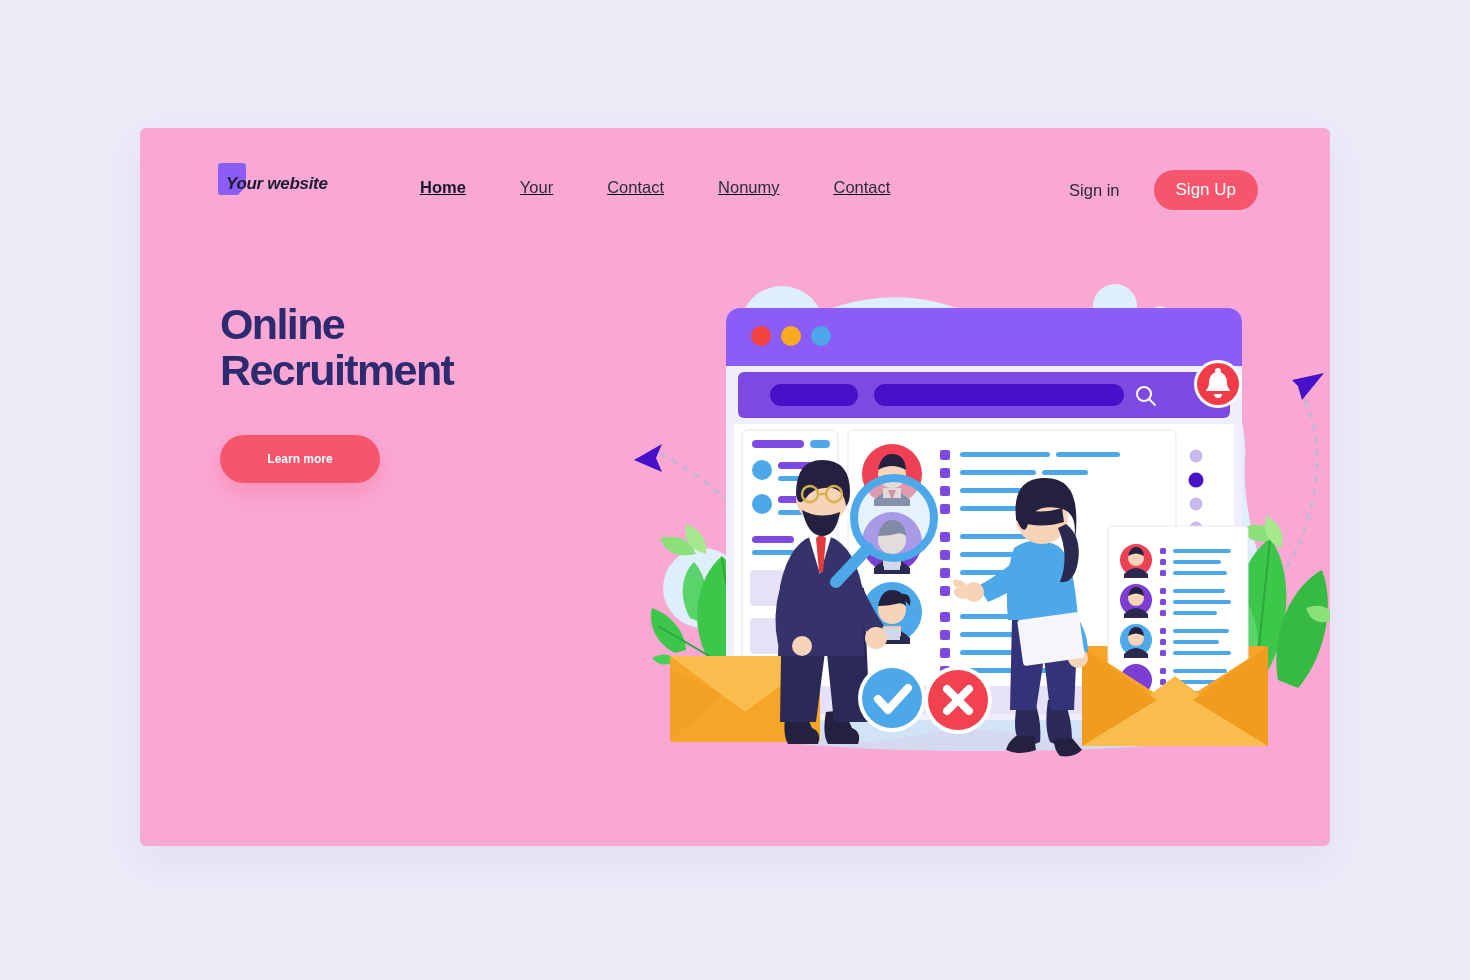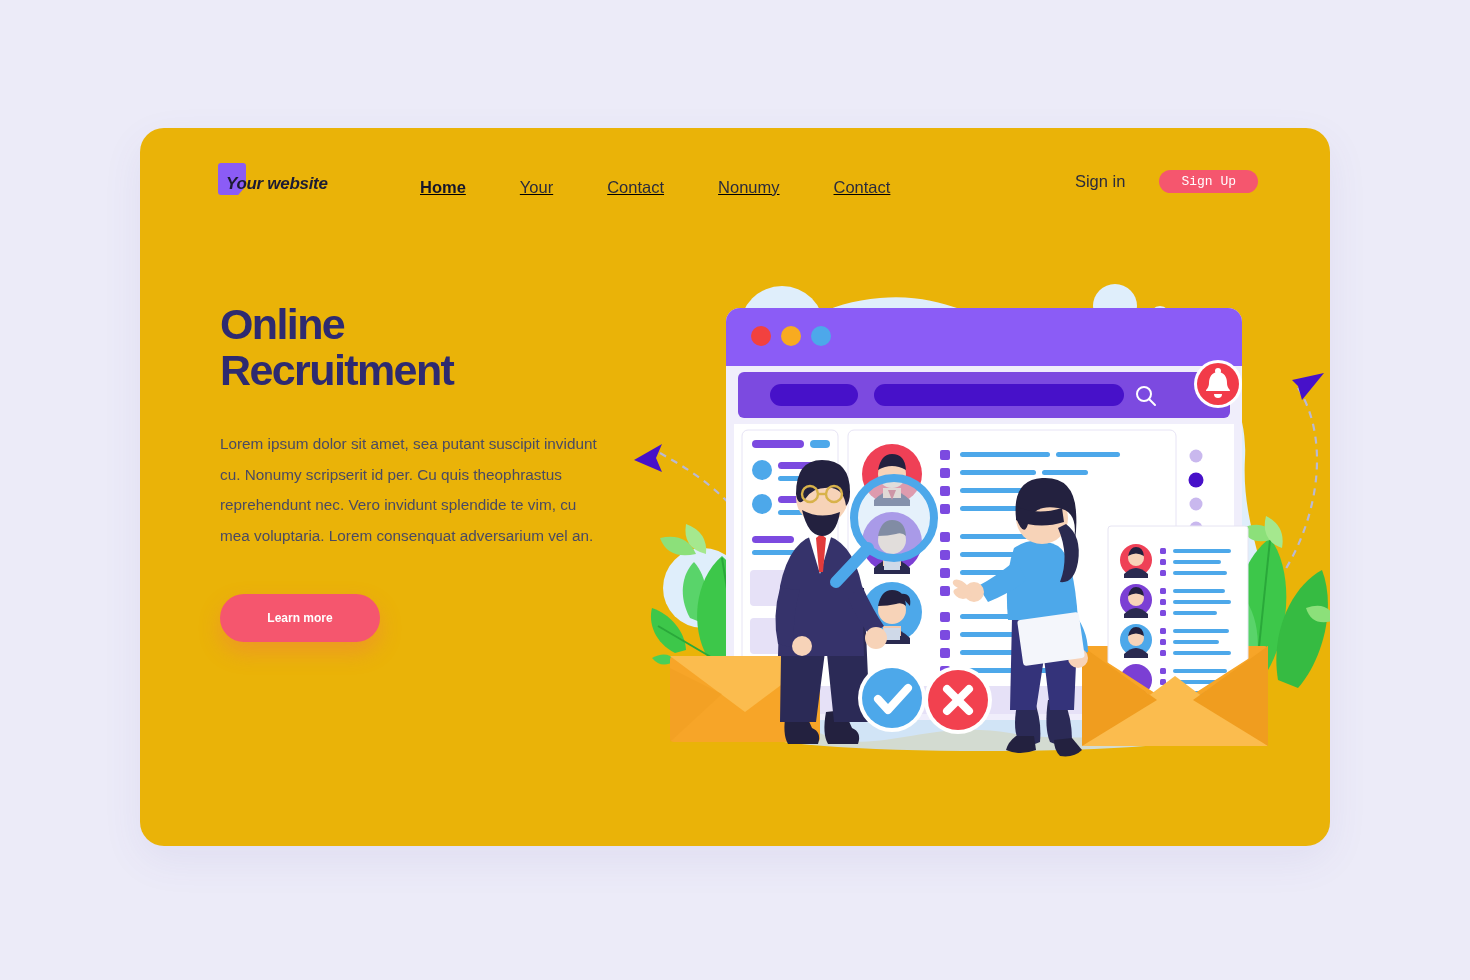--- a/index.html
+++ b/index.html
@@ -9,22 +9,22 @@
     font-family: "Liberation Sans", sans-serif;
     overflow: hidden;
   }
   .page { position: relative; width: 1470px; height: 980px; }
 
   
   .card {
     position: absolute;
     left: 140px; top: 128px;
     width: 1190px; height: 718px;
-    background: #eab308;
-    border-radius: 24px;
+    background: #f9a8d4;
+    border-radius: 6px;
     box-shadow: 0 14px 40px rgba(90,80,170,.08);
     overflow: hidden;
   }
 
   
   .navbar {
     position: absolute; left: 0; top: 0;
     width: 100%; height: 120px;
     display: flex; align-items: center;
   }
@@ -59,23 +59,23 @@
 
   .auth-wrap {
     position: absolute; right: 72px; top: 42px;
     display: flex; align-items: center; gap: 34px;
   }
   .signin {
     font-size: 16.5px; color: #2b2b3c; cursor: pointer; white-space: nowrap;
   }
   .signup {
     background: #f5566e; color: #fff;
-    font-size: 13px;
-    padding: 4px 22px; border: none; border-radius: 20px;
-    cursor: pointer; white-space: nowrap; font-family: Liberation Mono, monospace;
+    font-size: 17px;
+    padding: 10px 22px; border: none; border-radius: 20px;
+    cursor: pointer; white-space: nowrap;
   }
 
   
   .hero-copy { position: absolute; left: 80px; top: 174px; width: 430px; }
   .hero-title {
     font-size: 43px; font-weight: bold;
     line-height: 1.06; letter-spacing: -1.6px;
     color: #2e2a70; white-space: pre-line;
   }
   .hero-para {
@@ -123,21 +123,20 @@
 
       <div class="auth-wrap">
         <span class="signin">Sign in</span>
         <button class="signup">Sign Up</button>
       </div>
     </div>
 
     <div class="hero-copy">
       <h1 class="hero-title">Online
 Recruitment</h1>
-      <p class="hero-para">Lorem ipsum dolor sit amet, sea putant suscipit invidunt cu. Nonumy scripserit id per. Cu quis theophrastus reprehendunt nec. Vero invidunt splendide te vim, cu mea voluptaria. Lorem consenquat adversarium vel an.</p>
       <button class="learn-btn">Learn more</button>
     </div>
 
     <div class="illus">
       <svg viewBox="0 0 700 640" xmlns="http://www.w3.org/2000/svg">
         <defs>
           <clipPath id="cpDoc">
               <rect x="160" y="230" width="470" height="300" rx="4"></rect>
             </clipPath>
         </defs>

